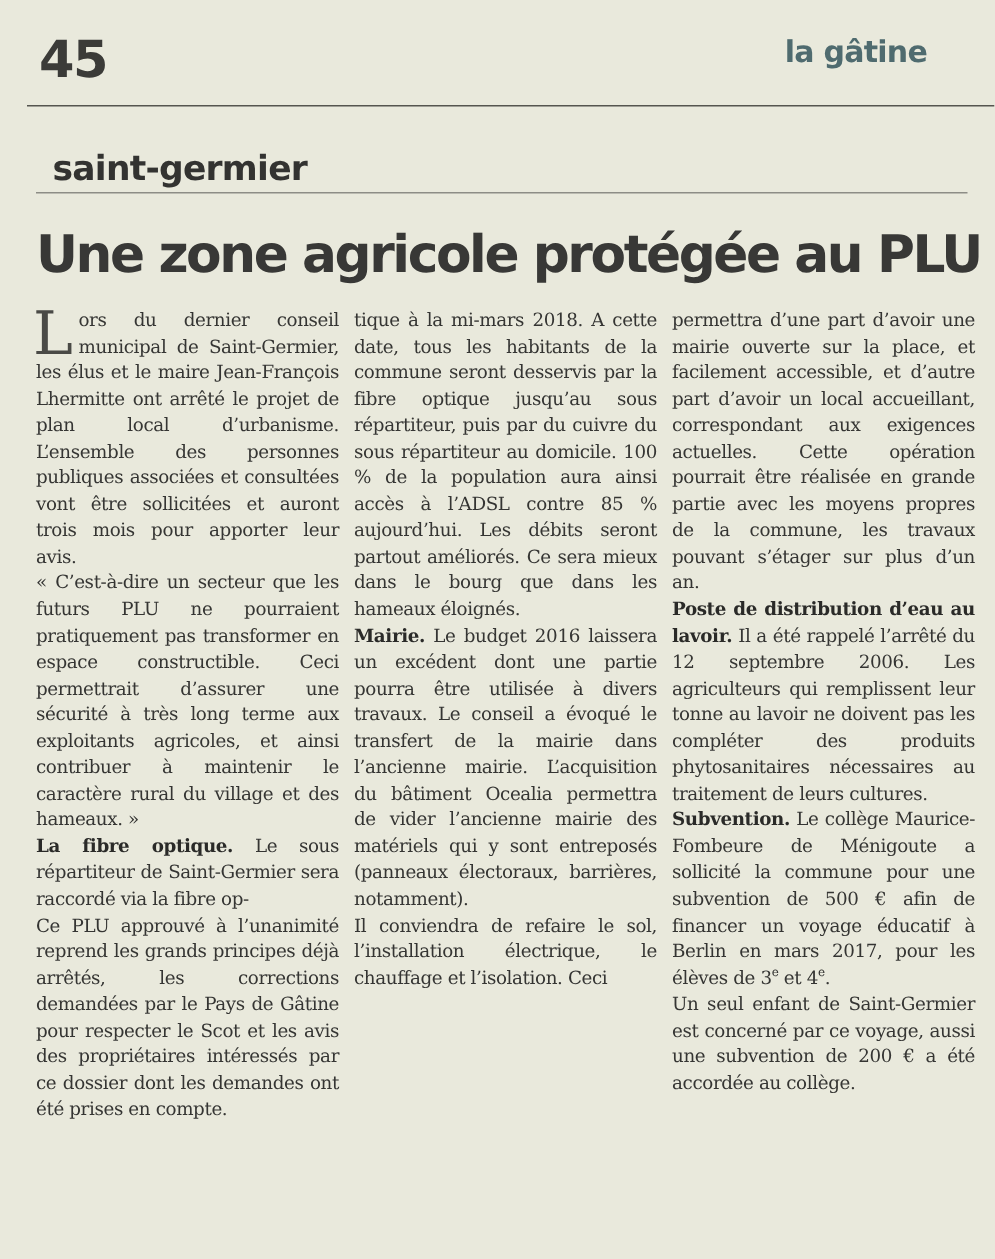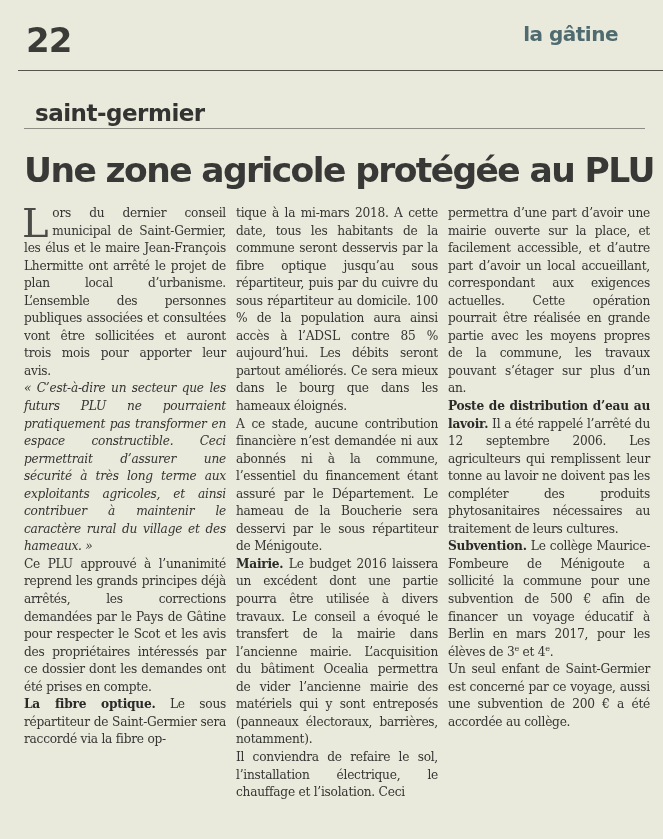--- a/index.html
+++ b/index.html
@@ -45,51 +45,50 @@
   .col {
     width: 202px;
     font-family: "DejaVu Serif", serif;
     font-size: 12.2px; line-height: 17.55px;
     text-align: justify;
     hyphens: manual;
     color: #353533;
     letter-spacing: -0.25px;
   }
   .col p { margin: 0; }
-  .col .i { font-style: italic; }
+  .col .i { }
   .col b { font-weight: bold; color: #2a2a28; }
   .dropcap {
     float: left;
     font-family: "DejaVu Serif", serif;
     font-size: 40px; line-height: 34px;
     margin: 1px 4px 0 -2px; color: #4a4a46;
   }
   sup { font-size: 8px; line-height: 0; }
 </style>
 </head>
 <body>
 
-<div class="page-number">22</div>
+<div class="page-number">45</div>
 <div class="section-name">la gâtine</div>
 <div class="top-rule"></div>
 <div class="locality">saint-germier</div>
 <div class="locality-rule"></div>
 <h1 class="headline" style="margin:0">Une zone agricole protégée au PLU</h1>
 
 <div class="columns">
   <div class="col">
     <p><span class="dropcap">L</span><span>ors du dernier conseil municipal de Saint-Germier, les élus et le maire Jean-François Lhermitte ont arrêté le projet de plan local d’urbanisme. L’ensemble des personnes publiques associées et consultées vont être sollicitées et auront trois mois pour apporter leur avis.</span></p>
     <p class="i">« C’est-à-dire un secteur que les futurs PLU ne pourraient pratiquement pas transformer en espace constructible. Ceci permettrait d’assurer une sécurité à très long terme aux exploitants agricoles, et ainsi contribuer à maintenir le caractère rural du village et des hameaux. »</p>
+    <p><b>La fibre optique.</b><span> Le sous répartiteur de Saint-Germier sera raccordé via la fibre op-</span></p>
     <p>Ce PLU approuvé à l’unanimité reprend les grands principes déjà arrêtés, les corrections demandées par le Pays de Gâtine pour respecter le Scot et les avis des propriétaires intéressés par ce dossier dont les demandes ont été prises en compte.</p>
-    <p><b>La fibre optique.</b><span> Le sous répartiteur de Saint-Germier sera raccordé via la fibre op-</span></p>
   </div>
 
   <div class="col">
     <p>tique à la mi-mars 2018. A cette date, tous les habitants de la commune seront desservis par la fibre optique jusqu’au sous répartiteur, puis par du cuivre du sous répartiteur au domicile. 100 % de la population aura ainsi accès à l’ADSL contre 85 % aujourd’hui. Les débits seront partout améliorés. Ce sera mieux dans le bourg que dans les hameaux éloignés.</p>
-    <p>A ce stade, aucune contribution financière n’est demandée ni aux abonnés ni à la commune, l’essentiel du financement étant assuré par le Département. Le hameau de la Boucherie sera desservi par le sous répartiteur de Ménigoute.</p>
     <p><b>Mairie.</b><span> Le budget 2016 laissera un excédent dont une partie pourra être utilisée à divers travaux. Le conseil a évoqué le transfert de la mairie dans l’ancienne mairie. L’acquisition du bâtiment Ocealia permettra de vider l’ancienne mairie des matériels qui y sont entreposés (panneaux électoraux, barrières, notamment).</span></p>
     <p>Il conviendra de refaire le sol, l’installation électrique, le chauffage et l’isolation. Ceci</p>
   </div>
 
   <div class="col">
     <p>permettra d’une part d’avoir une mairie ouverte sur la place, et facilement accessible, et d’autre part d’avoir un local accueillant, correspondant aux exigences actuelles. Cette opération pourrait être réalisée en grande partie avec les moyens propres de la commune, les travaux pouvant s’étager sur plus d’un an.</p>
     <p><b>Poste de distribution d’eau au lavoir.</b><span> Il a été rappelé l’arrêté du 12 septembre 2006. Les agriculteurs qui remplissent leur tonne au lavoir ne doivent pas les compléter des produits phytosanitaires nécessaires au traitement de leurs cultures.</span></p>
     <p><b>Subvention.</b><span> Le collège Maurice-Fombeure de Ménigoute a sollicité la commune pour une subvention de 500 € afin de financer un voyage éducatif à Berlin en mars 2017, pour les élèves de 3</span><sup>e</sup><span> et 4</span><sup>e</sup><span>.</span></p>
     <p>Un seul enfant de Saint-Germier est concerné par ce voyage, aussi une subvention de 200 € a été accordée au collège.</p>
   </div>

